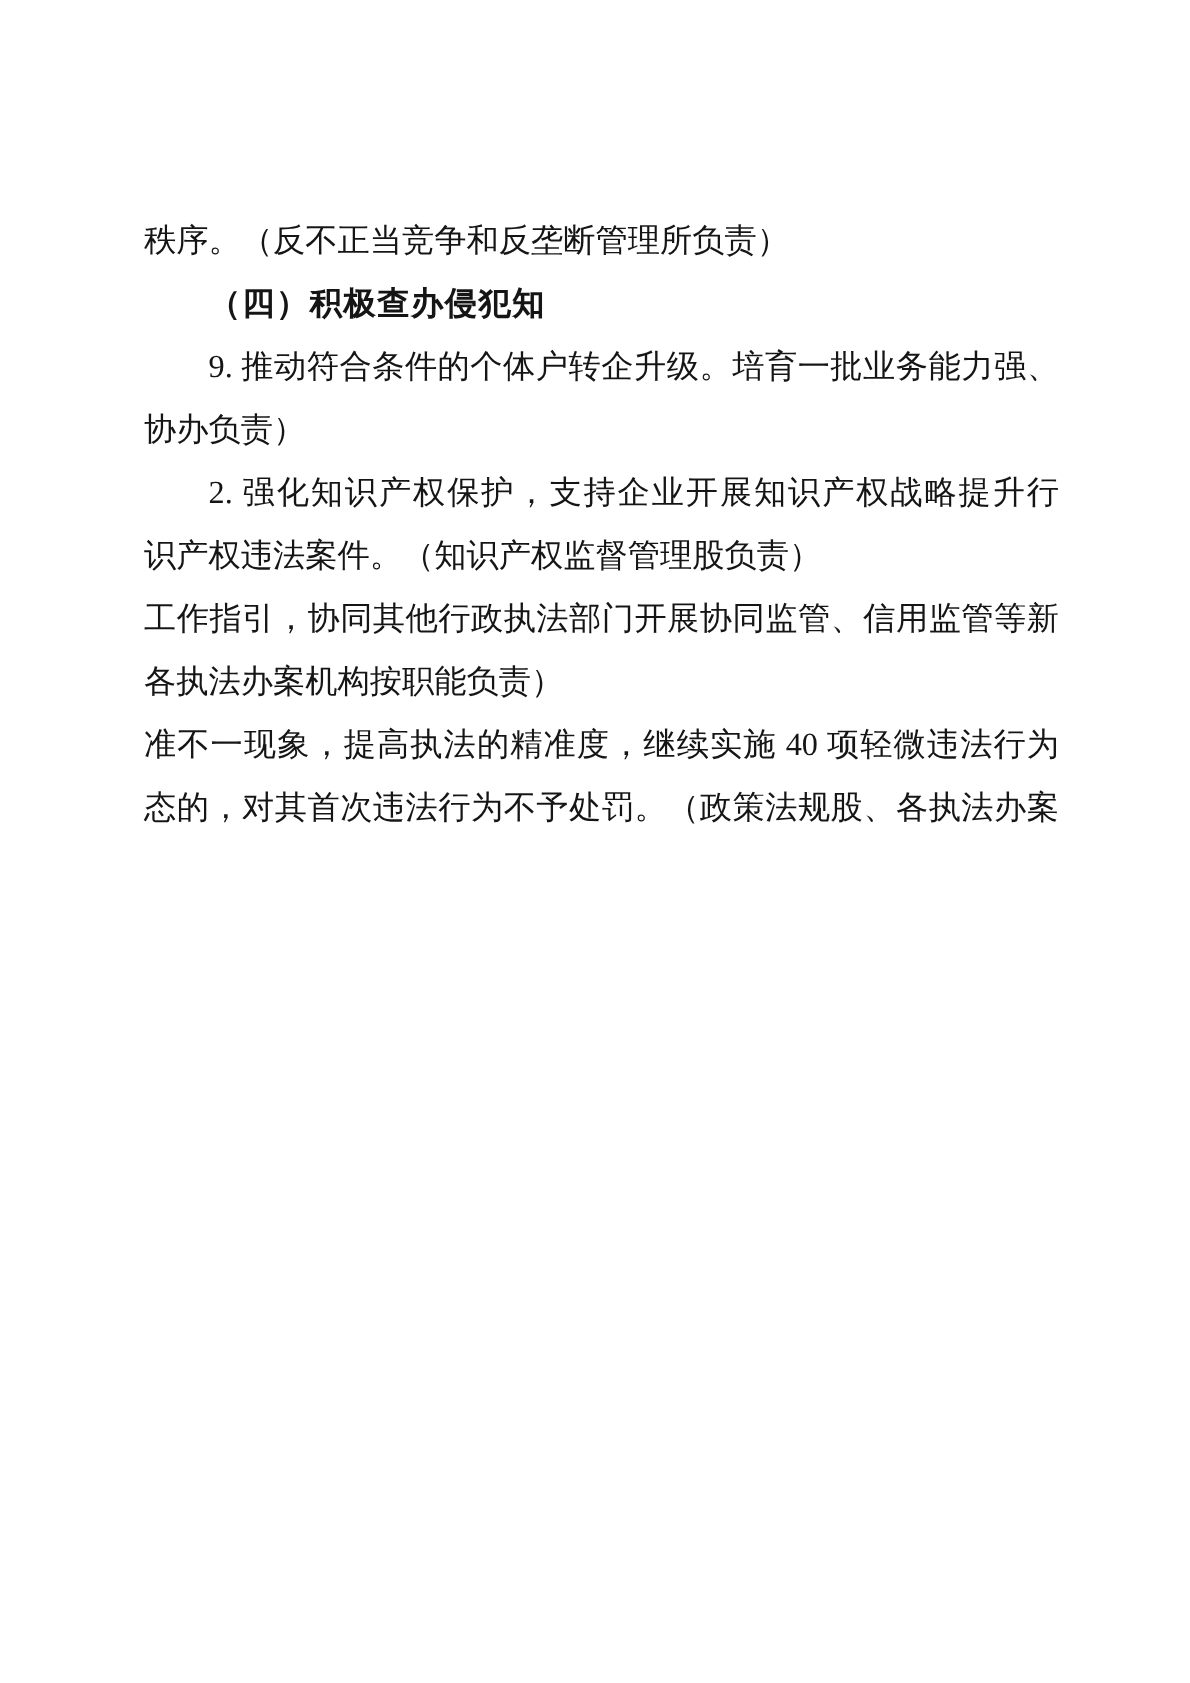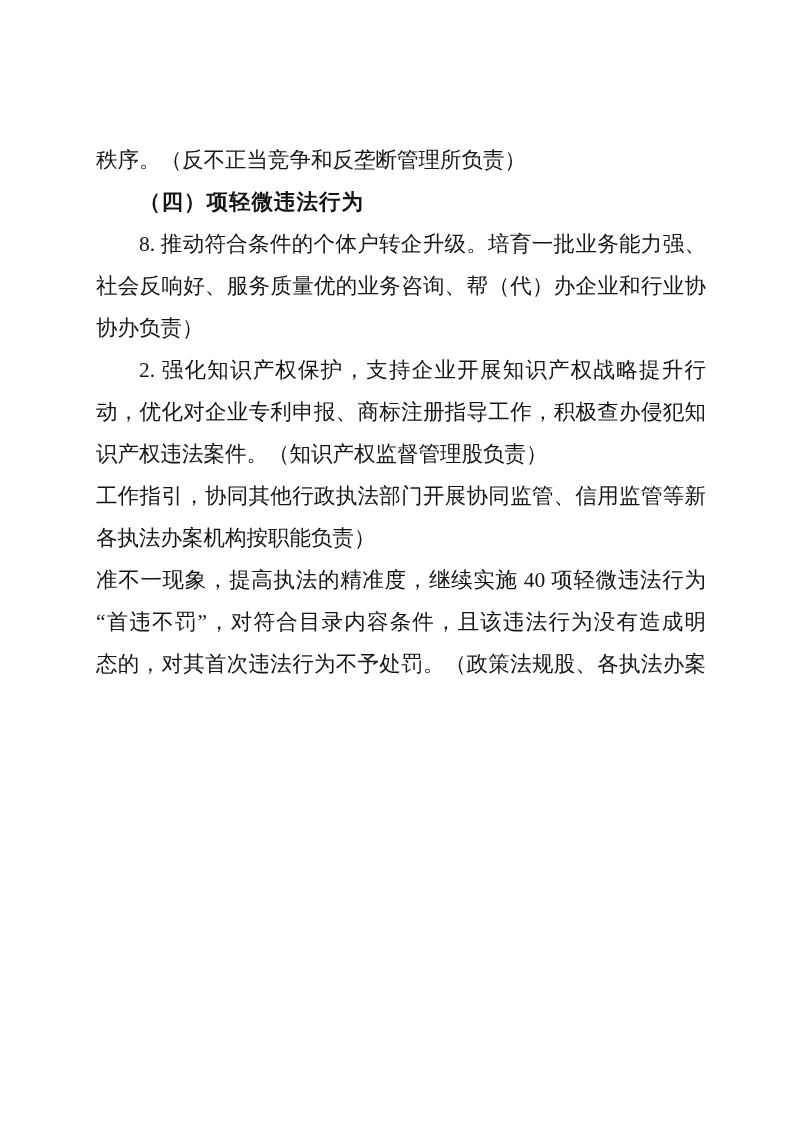--- a/index.html
+++ b/index.html
@@ -58,27 +58,24 @@
     color: #333333;
     letter-spacing: 2px;
   }
 </style>
 </head>
 <body>
 
 <div class="page">
   <div class="content">
     <p class="line end">秩序。（反不正当竞争和反垄断管理所负责）</p>
-    <p class="line end heading indent">（四）项轻微违法行为</p>
-    <p class="line fill indent">8. 推动符合条件的个体户转企升级。培育一批业务能力强、</p>
-    <p class="line fill">社会反响好、服务质量优的业务咨询、帮（代）办企业和行业协</p>
+    <p class="line end heading indent">（四）积极查办侵犯知</p>
+    <p class="line fill indent">9. 推动符合条件的个体户转企升级。培育一批业务能力强、</p>
     <p class="line end">协办负责）</p>
     <p class="line fill indent">2. 强化知识产权保护，支持企业开展知识产权战略提升行</p>
-    <p class="line fill">动，优化对企业专利申报、商标注册指导工作，积极查办侵犯知</p>
     <p class="line end">识产权违法案件。（知识产权监督管理股负责）</p>
     <p class="line fill">工作指引，协同其他行政执法部门开展协同监管、信用监管等新</p>
     <p class="line end">各执法办案机构按职能负责）</p>
     <p class="line fill">准不一现象，提高执法的精准度，继续实施 40 项轻微违法行为</p>
-    <p class="line fill">“首违不罚”，对符合目录内容条件，且该违法行为没有造成明</p>
     <p class="line fill">态的，对其首次违法行为不予处罚。（政策法规股、各执法办案</p>
   </div>
   <div class="page-number">- 4 -</div>
 </div>
 
 </body></html>

